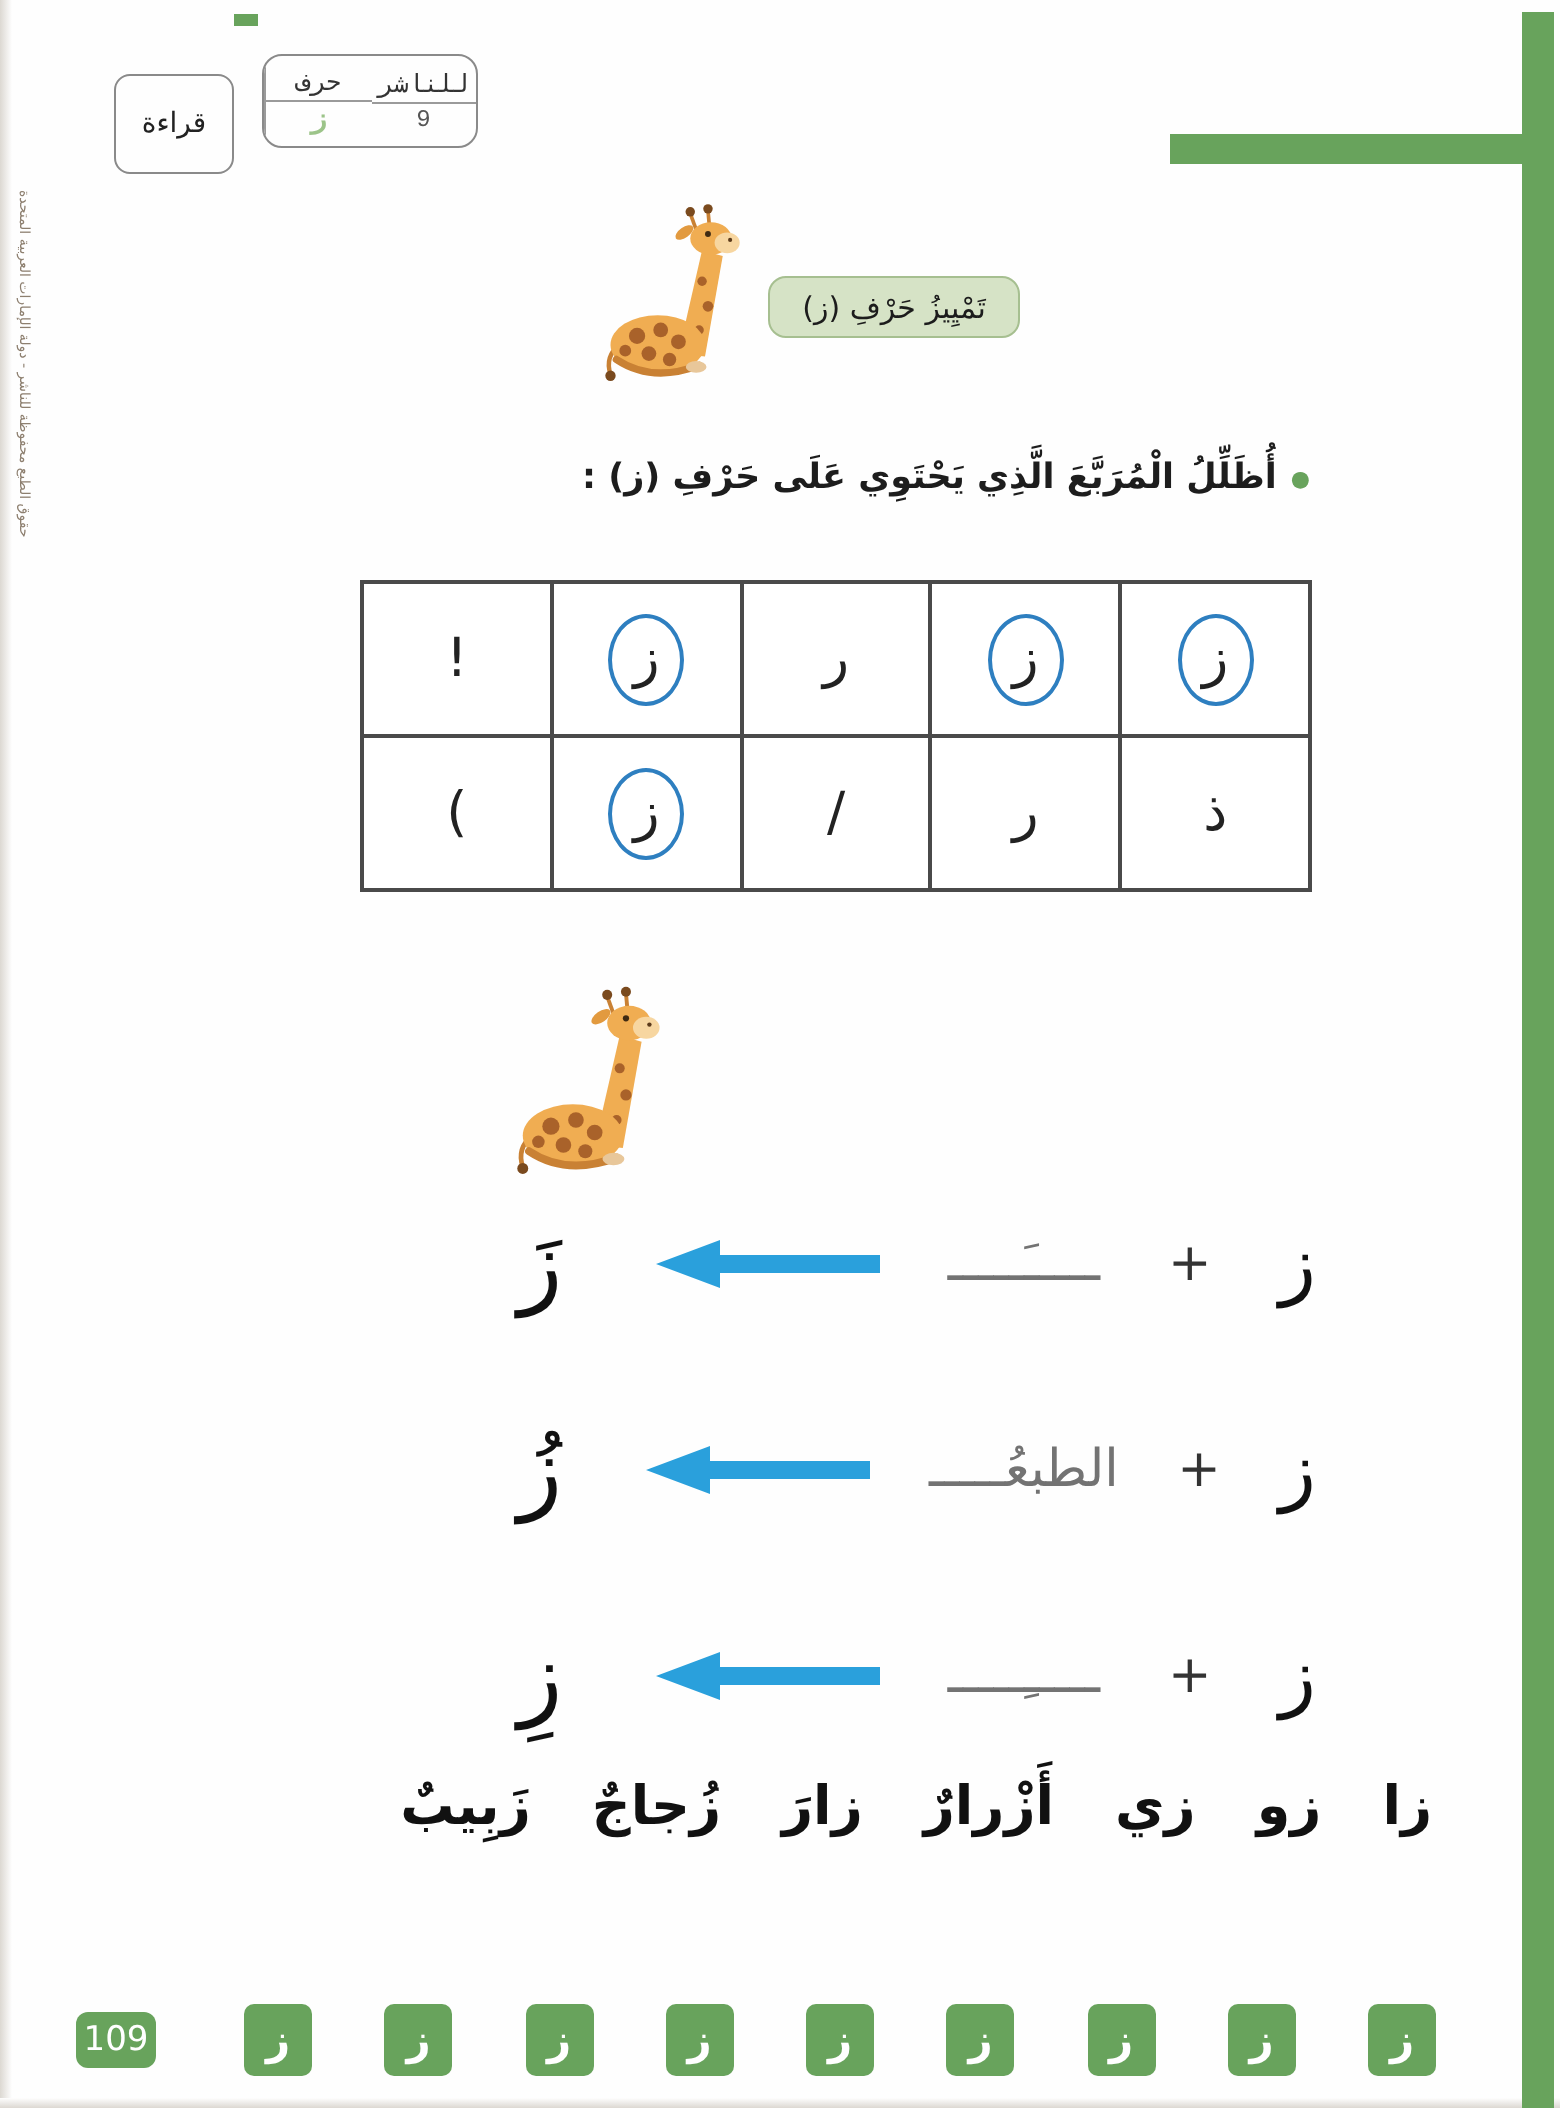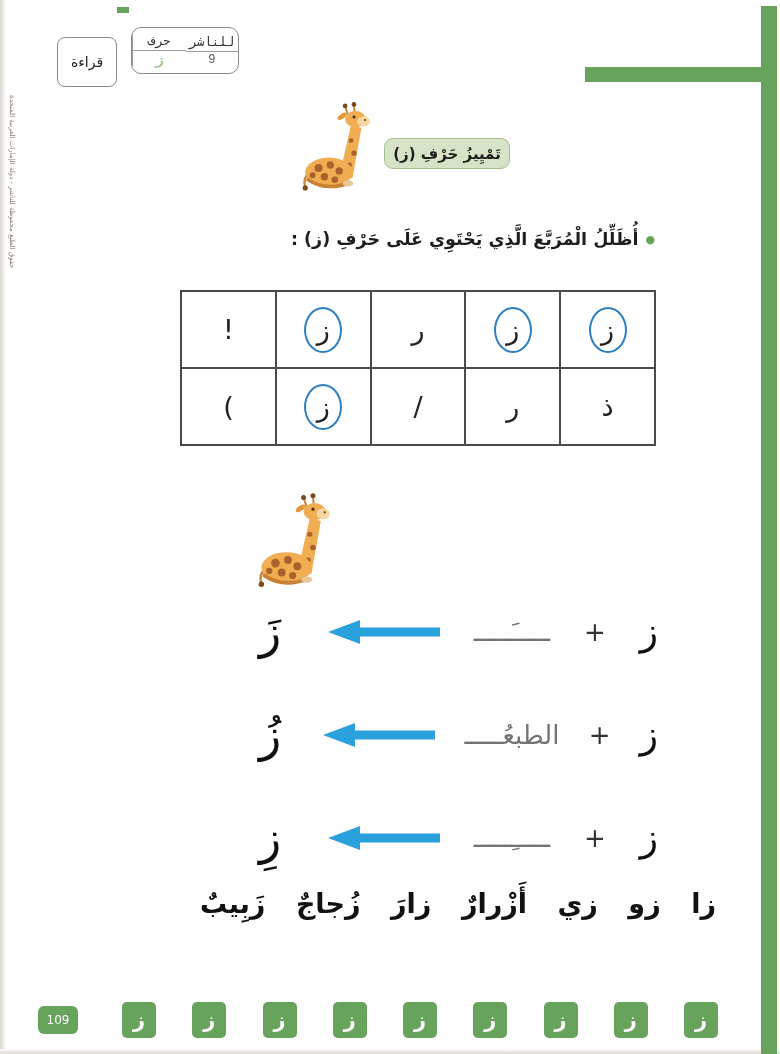--- a/index.html
+++ b/index.html
@@ -31,21 +31,21 @@
   .side-text { position:absolute; left:16px; top:95px; transform:rotate(90deg);
                transform-origin:0 0; font-size:7px; color:#8d7f6f; white-space:nowrap; letter-spacing:.6px; }
 
   .giraffe { position:absolute; }
   .g1 { left:296px; top:100px; width:82px; height:96px; }
   .g2 { left:252px; top:490px; width:86px; height:104px; }
   .giraffe svg { width:100%; height:100%; }
 
   .pill { position:absolute; background:var(--pill-bg,#d6e3c6); border:1.5px solid var(--pill-border,#a6bf90);
           border-radius:9px; display:flex; align-items:center; justify-content:center;
-          font-weight:bold; color:#1c1c1c; direction:rtl; }
+          font-weight:normal; color:#1c1c1c; direction:rtl; }
   .p1 { left:384px; top:138px; width:126px; height:31px; font-size:15px; }
   .p2 { left:344px; top:527px; width:190px; height:33px; font-size:14.5px; }
 
   .instruction { position:absolute; right:125px; top:229px; direction:rtl; font-size:17.5px;
                  font-weight:bold; color:#1d1d1d; white-space:nowrap; display:flex; align-items:center; gap:7px; }
   .bullet { color:var(--green,#68a35c); font-size:11px; line-height:1; }
 
   .grid-table { position:absolute; left:180px; top:290px; width:476px; height:156px;
                 display:grid; grid-template-columns:repeat(5,1fr); grid-template-rows:repeat(2,1fr);
                 direction:rtl; border:1.5px solid #4a4a4a; background:#fff; }
@@ -62,21 +62,21 @@
   .combo-kashida{ font-size:26px; color:#737373; }
   .arrow { color:var(--arrow-blue,#2aa0dc); flex:0 0 auto; }
   .combo-result { font-size:46px; color:#111; min-width:48px; text-align:center; }
 
   .words { position:absolute; left:200px; top:888px; width:516px; direction:rtl;
            display:flex; justify-content:space-between; align-items:baseline;
            font-size:27px; font-weight:bold; color:#111; }
   .word { white-space:nowrap;text-align:right; }
 
   .pagenum { position:absolute; left:38px; top:1006px; width:40px; height:28px;
-             background:var(--green,#68a35c); border-radius:6px; color:#fff; font-size:12px;
+             background:var(--green,#68a35c); border-radius:6px; color:#fff; font-size:17px;
              display:flex; align-items:center; justify-content:center; }
   .tiles { position:absolute; left:122px; top:1002px; width:596px; display:flex; justify-content:space-between; }
   .tile { width:34px; height:36px; background:var(--green,#68a35c); border-radius:5px; color:#fff;
           font-size:21px; font-weight:bold; display:flex; align-items:center; justify-content:center; }
 </style>
 </head>
 <body>
 
 <div class="page">
 

